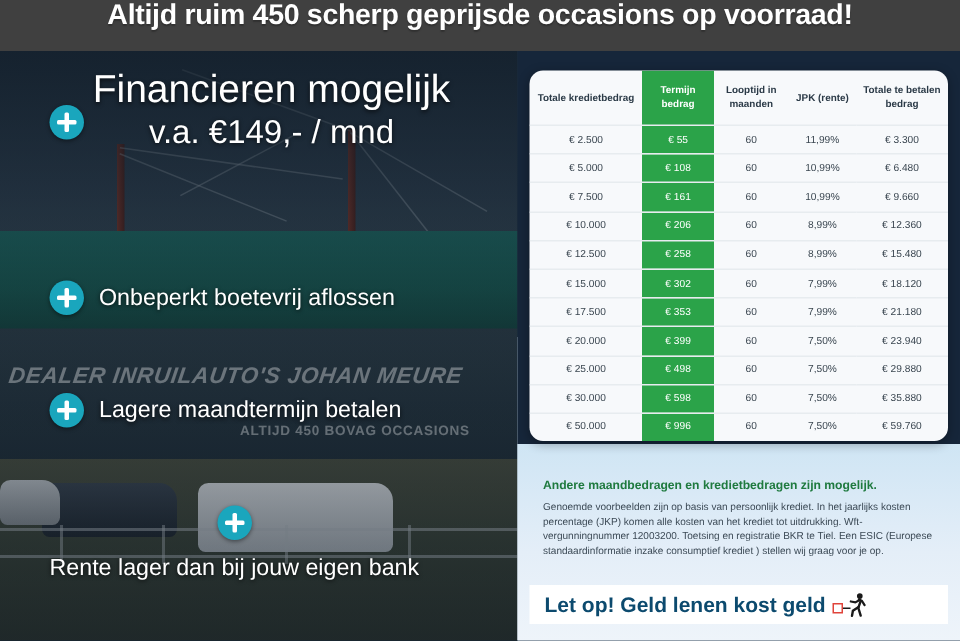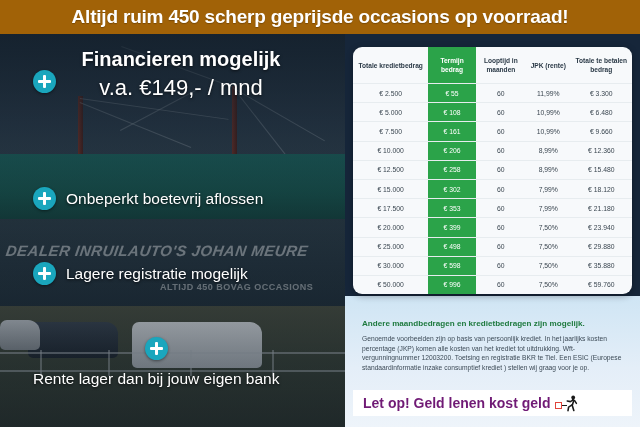--- a/index.html
+++ b/index.html
@@ -6,22 +6,22 @@
   html, body {
     width: 640px; height: 427px;
     font-family: "Liberation Sans", sans-serif;
     overflow: hidden; background: #0f1f2e;
   }
   #root { position: relative; width: 640px; height: 427px; }
 
   
   .banner {
     position: absolute; left: 0; top: 0; width: 640px; height: 34px;
-    background: #a16207;
-    display: flex; align-items: center; justify-content: center;
+    background: #404040;
+    display: flex; align-items: flex-start; justify-content: center;
   }
   .banner-text {
     color: #ffffff; font-size: 19px; font-weight: bold;
     letter-spacing: -0.2px; white-space: nowrap;
     text-shadow: 0 1px 1px rgba(0,0,0,.25);
   }
 
   
   .photo {
     position: absolute; left: 0; top: 34px; width: 345px; height: 393px;
@@ -66,21 +66,21 @@
 
   
   .left-content {
     position: absolute; left: 0; top: 34px; width: 345px; height: 393px;
   }
   .headline {
     position: absolute; left: 26px; top: 12px; width: 310px;
     text-align: center; color: #ffffff;
   }
   .headline-1 {
-    font-size: 20px; font-weight: bold; line-height: 26px;
+    font-size: 26px; font-weight: normal; line-height: 26px;
     text-shadow: 0 1px 3px rgba(0,0,0,.65);
   }
   .headline-2 {
     font-size: 22px; font-weight: normal; line-height: 28px; margin-top: 2px;
     text-shadow: 0 1px 3px rgba(0,0,0,.65);
   }
   .plus-badge {
     position: absolute; width: 23px; height: 23px; border-radius: 50%;
     background: #1aa6bd; display: flex; align-items: center; justify-content: center;
     box-shadow: 0 1px 3px rgba(0,0,0,.45);
@@ -152,21 +152,21 @@
   }
   .disclaimer-body {
     position: absolute; left: 17px; top: 300px; width: 262px;
     font-size: 6.7px; color: #3c4a56; line-height: 9.6px; text-align: left;
   }
   .warning-bar {
     position: absolute; left: 8px; top: 356px; width: 279px; height: 26px;
     background: #ffffff; display: flex; align-items: center; padding-left: 10px; gap: 5px;
   }
   .warning-text {
-    font-size: 14px; font-weight: bold; color: #701a75; white-space: nowrap;
+    font-size: 14px; font-weight: bold; color: #0c4a6e; white-space: nowrap;
   }
   .afm-icon { position: relative; width: 22px; height: 17px; flex: 0 0 auto; }
   .afm-box {
     position: absolute; left: 0; top: 7px; width: 7px; height: 7px;
     background: #ffffff; border: 1.4px solid #e0443b;
   }
   .afm-rope {
     position: absolute; left: 7px; top: 10px; width: 5px; height: 1.4px; background: #1a1a1a;
   }
 </style>
@@ -221,21 +221,21 @@
       <div class="headline-2">v.a. €149,- / mnd</div>
     </div>
 
     <div class="bullet-row" style="top:153px;">
       <span class="plus-badge"></span>
       <span class="bullet-text">Onbeperkt boetevrij aflossen</span>
     </div>
 
     <div class="bullet-row" style="top:228px;">
       <span class="plus-badge"></span>
-      <span class="bullet-text">Lagere registratie mogelijk</span>
+      <span class="bullet-text">Lagere maandtermijn betalen</span>
     </div>
 
     <div class="bullet-row" style="top:303px;flex-direction:column;">
       <span class="plus-badge"></span>
       <span class="bullet-text">Rente lager dan bij jouw eigen bank</span>
     </div>
   </div>
 
   <div class="right-panel">
     <div class="right-bg-top"></div>

